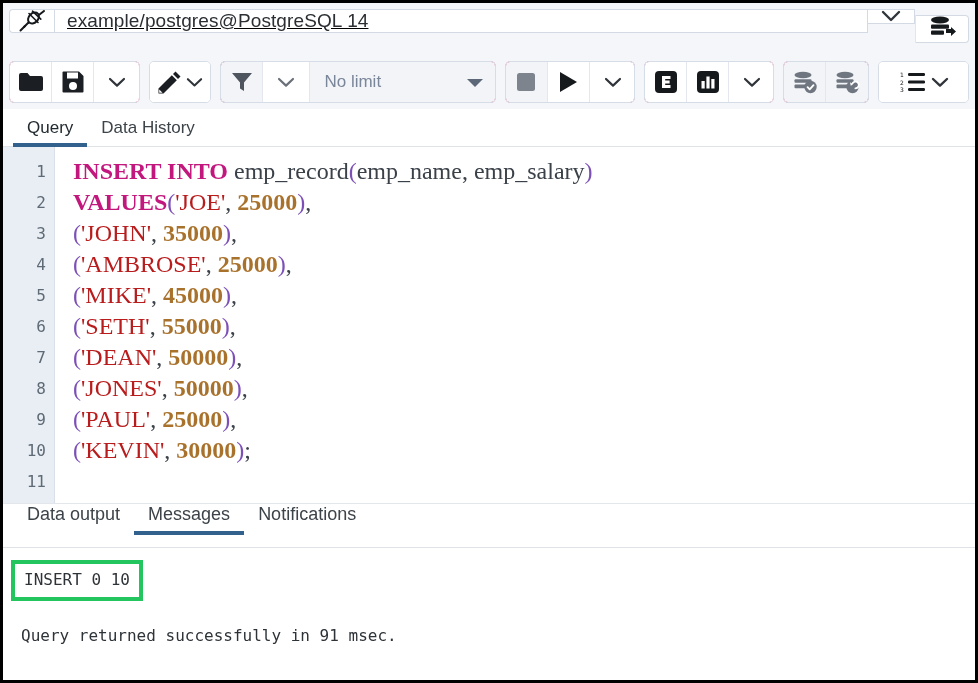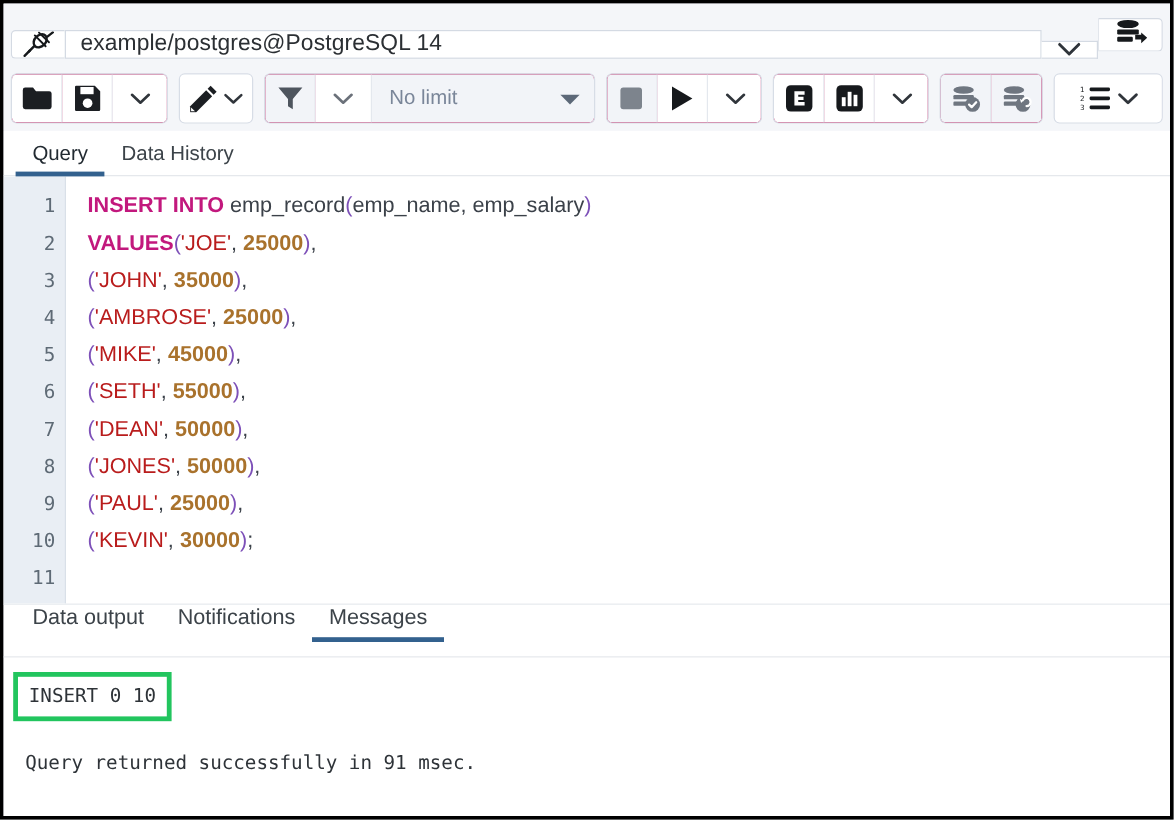--- a/index.html
+++ b/index.html
@@ -32,23 +32,24 @@
     height: 52px;
     min-height: 52px;
     background: #f4f6f9;
     display: flex;
     align-items: center;
     padding: 0 6px;
     box-sizing: border-box;
   }
   .conn-group {
     display: flex;
-    align-items: flex-end;
+    align-items: flex-start;
     height: 40px;
     flex: 1;
+    text-decoration: underline;
   }
   .conn-icon-box {
     width: 44px;
     background: #ffffff;
     border: 1px solid #d4dae3;
     border-right: none;
     border-radius: 4px 0 0 4px;
     display: flex;
     align-items: center;
     justify-content: center;
@@ -198,22 +199,22 @@
     line-height: 31px;
     color: #5e6a75;
     padding-right: 8px;
   }
   .code {
     flex: 1;
     padding: 9px 0 0 18px;
     box-sizing: border-box;
   }
   .code .cl {
-    font-family: Liberation Sans, sans-serif;
-    font-size: 18px;
+    font-family: Liberation Serif, serif;
+    font-size: 24px;
     line-height: 31px;
     white-space: pre;
   }
   .k  { color: #c2187d; font-weight: bold; }
   .id { color: #3b4149; }
   .pn { color: #7d50b8; }
   .st { color: #b91c1c; }
   .nu { color: #a9722c; font-weight: bold; }
   .op { color: #3b4149; }
 
@@ -509,22 +510,22 @@
         <div class="cl"><span class="pn">(</span><span class="st">'SETH'</span><span class="op">, </span><span class="nu">55000</span><span class="pn">)</span><span class="op">,</span></div>
         <div class="cl"><span class="pn">(</span><span class="st">'DEAN'</span><span class="op">, </span><span class="nu">50000</span><span class="pn">)</span><span class="op">,</span></div>
         <div class="cl"><span class="pn">(</span><span class="st">'JONES'</span><span class="op">, </span><span class="nu">50000</span><span class="pn">)</span><span class="op">,</span></div>
         <div class="cl"><span class="pn">(</span><span class="st">'PAUL'</span><span class="op">, </span><span class="nu">25000</span><span class="pn">)</span><span class="op">,</span></div>
         <div class="cl"><span class="pn">(</span><span class="st">'KEVIN'</span><span class="op">, </span><span class="nu">30000</span><span class="pn">)</span><span class="op">;</span></div>
       </div>
   </div>
 
   <div class="res-tabstrip">
     <div class="res-tab">Data output</div>
+    <div class="res-tab active">Messages</div>
     <div class="res-tab">Notifications</div>
-    <div class="res-tab active">Messages</div>
   </div>
 
   <div class="msg-pane">
     <div class="msg-line">
       <span class="msg-highlight">INSERT 0 10</span>
     </div>
     <div class="msg-line msg-second">Query returned successfully in 91 msec.</div>
   </div>
 
 </div>

